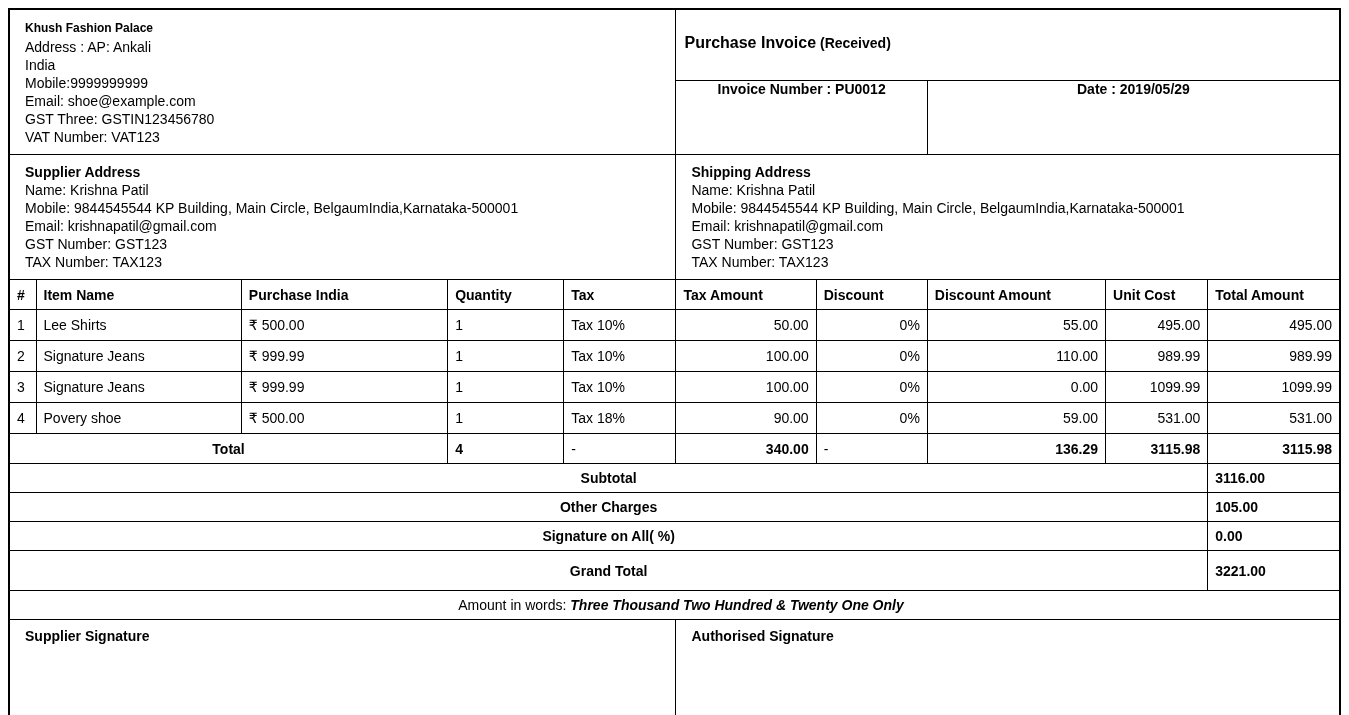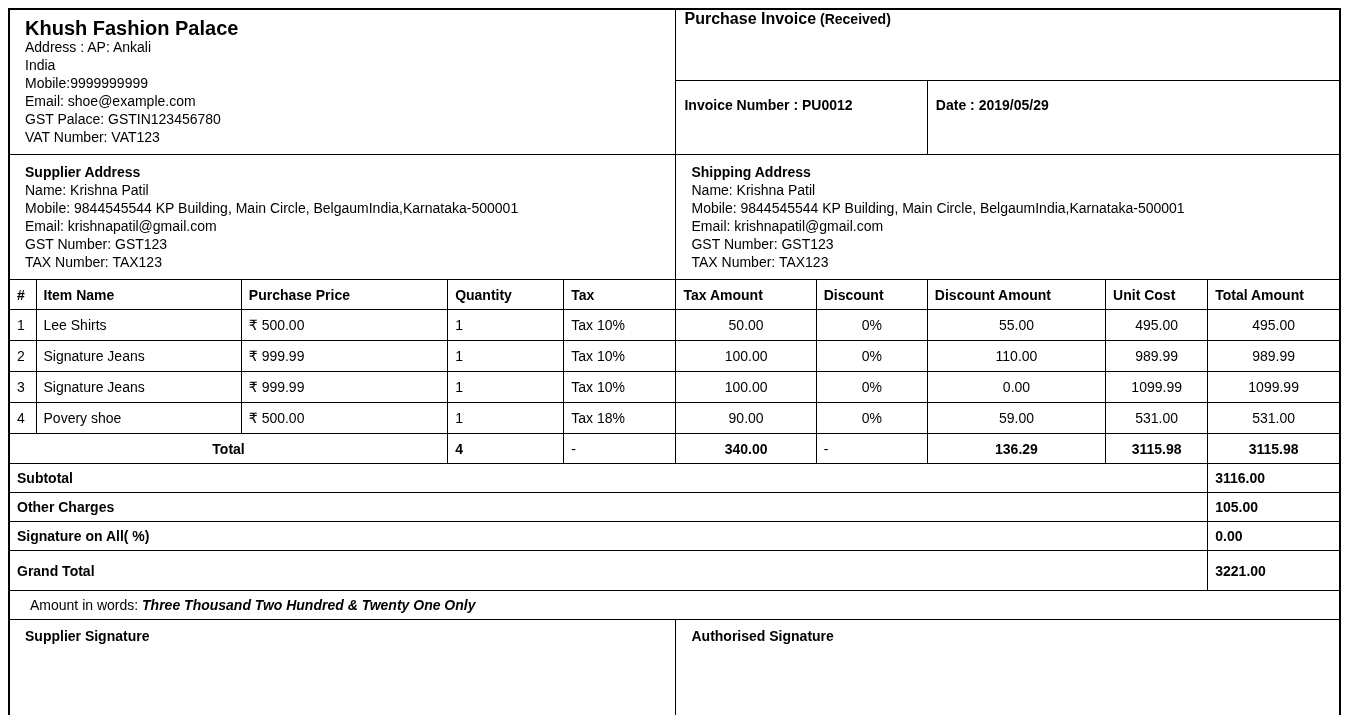--- a/index.html
+++ b/index.html
@@ -21,45 +21,45 @@
     border: 1px solid #000;
     padding: 3px 7px;
     font-size: 14px;
     vertical-align: middle;
     overflow: hidden;
     white-space: nowrap;
   }
 
   
   .b { font-weight: bold; margin-top: 32px; }
-  .r { text-align: center; }
+  .r { text-align: right; }
   .c { text-align: center; }
 
   
   td.block { vertical-align: top; padding: 8px 15px; line-height: 18px; }
-  .company-name { font-size: 20px; font-weight: bold; line-height: 20px; }
+  .company-name { font-size: 12px; font-weight: bold; line-height: 20px; }
   .company-line { font-weight: normal; }
-  td.title-cell { vertical-align: top; padding: 0 8px; }
+  td.title-cell { vertical-align: top; padding: 24px 8px; }
   .doc-title { font-size: 16px; font-weight: bold; }
   .doc-title-suffix { font-size: 14px; font-weight: bold; }
-  td.meta-cell { vertical-align: top; padding: 16px 8px; font-weight: bold; }
+  td.meta-cell { vertical-align: top; padding: 0 8px; font-weight: bold; text-align: center; }
 
   
   .addr-heading { font-weight: bold; }
 
   
   tr.head th { text-align: left; font-weight: bold; padding: 4px 7px; }
   tr.item td { font-weight: normal; }
 
   
-  td.sum-label { font-weight: bold; text-align: left; padding-right: 7px; margin-left: 44px; }
+  td.sum-label { font-weight: bold; text-align: center; padding-right: 7px; margin-left: 44px; }
   td.sum-value { font-weight: bold; text-align: left; }
 
   
-  td.words-cell { padding-left: 20px; }
+  td.words-cell { padding-left: 20px; text-align: center; }
   .words-value { font-weight: bold; font-style: italic; }
 
   
   td.sig { vertical-align: top; font-weight: bold; padding: 8px 15px; }
 </style>
 </head>
 <body>
 
 <table class="invoice">
   <colgroup>
@@ -76,21 +76,21 @@
   </colgroup>
 
   <tbody>
       <tr style="height:67px">
     <td class="block" colspan="5" rowspan="2">
       <div class="company-name">Khush Fashion Palace</div>
       <div class="company-line">Address : AP: Ankali</div>
       <div class="company-line">India</div>
       <div class="company-line">Mobile:9999999999</div>
       <div class="company-line">Email: shoe@example.com</div>
-      <div class="company-line">GST Palace: GSTIN123456780</div>
+      <div class="company-line">GST Three: GSTIN123456780</div>
       <div class="company-line">VAT Number: VAT123</div>
     </td>
     <td class="title-cell" colspan="5">
       <span class="doc-title">Purchase Invoice</span>
       <span class="doc-title-suffix">(Received)</span>
     </td>
   </tr>
   <tr style="height:70px">
     <td class="meta-cell" colspan="2">Invoice Number : PU0012</td>
     <td class="meta-cell" colspan="3">Date : 2019/05/29</td>
@@ -111,21 +111,21 @@
       <div>Mobile: 9844545544 KP Building, Main Circle, BelgaumIndia,Karnataka-500001</div>
       <div>Email: krishnapatil@gmail.com</div>
       <div>GST Number: GST123</div>
       <div>TAX Number: TAX123</div>
     </td>
   </tr>
 
   <tr class="head" style="height:30px">
     <th>#</th>
     <th>Item Name</th>
-    <th>Purchase Price</th>
+    <th>Purchase India</th>
     <th>Quantity</th>
     <th>Tax</th>
     <th>Tax Amount</th>
     <th>Discount</th>
     <th>Discount Amount</th>
     <th>Unit Cost</th>
     <th>Total Amount</th>
   </tr>
 
   <tr class="item" style="height:31px">

